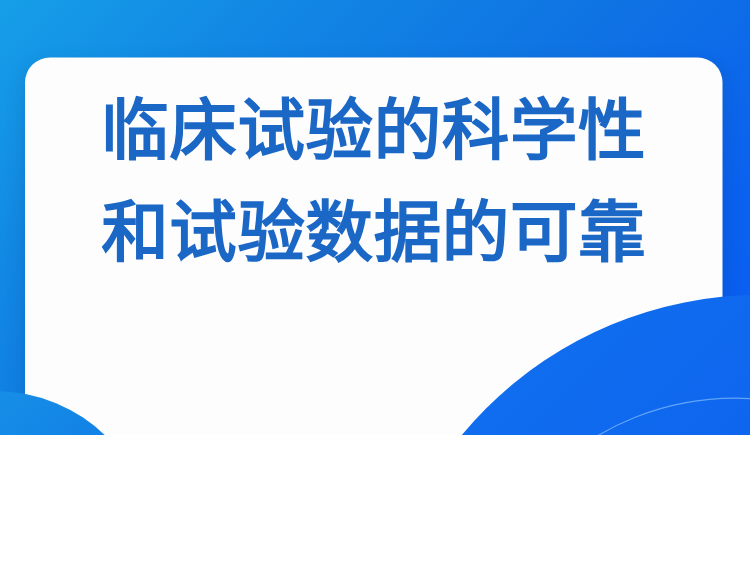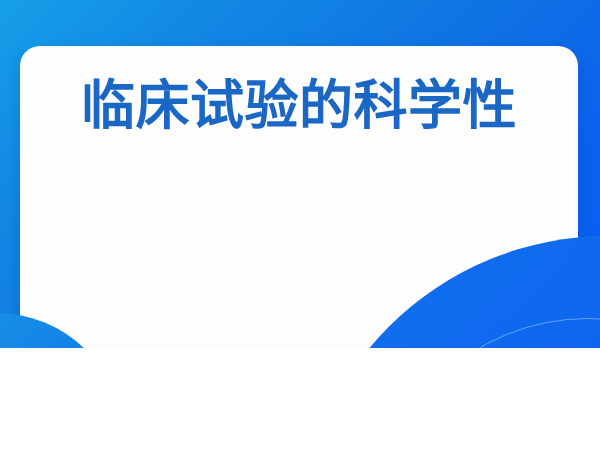--- a/index.html
+++ b/index.html
@@ -126,19 +126,20 @@
 
   <div class="bg-layer">
     <div class="blob-bottom-right"></div>
     <div class="arc-line"></div>
   </div>
 
   <div class="card"></div>
 
   <div class="headline">
     <div class="headline-line">临床试验的科学性</div>
+    <div class="headline-line">和试验数据的可靠</div>
   </div>
 
   <div class="card-bite"></div>
   <div class="card-bite-arc"></div>
   <div class="blob-bottom-left"></div>
 
 </div>
 
 </body></html>

